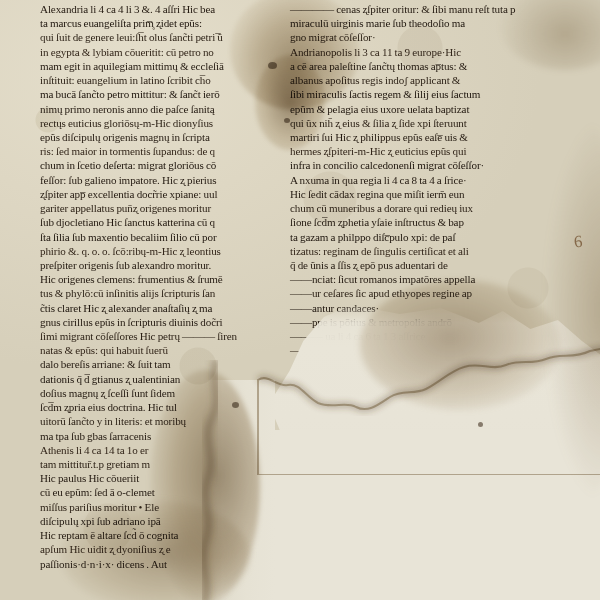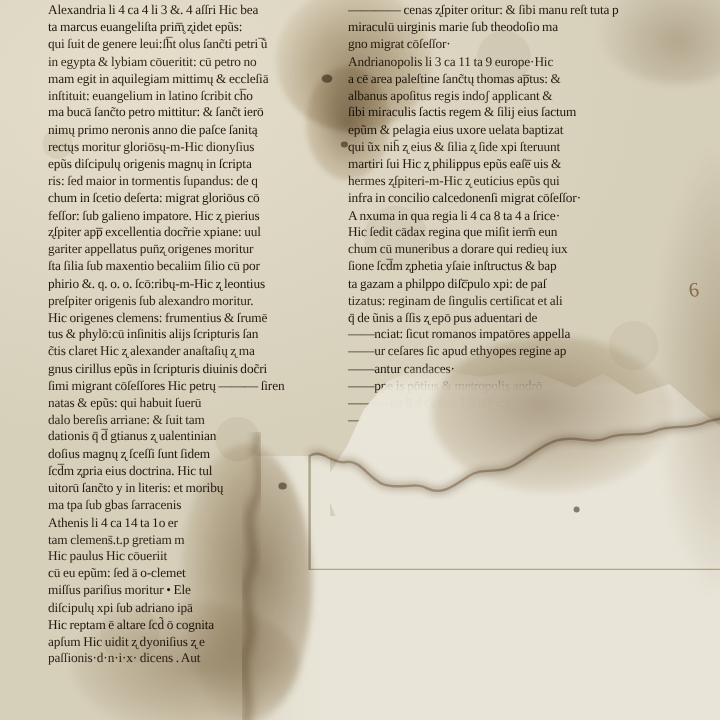--- a/index.html
+++ b/index.html
@@ -180,44 +180,45 @@
 
   <div id="col-left" class="column">
       <span class="ln">Alexandria li 4 ca 4 li 3 &amp;. 4 aſſri Hic bea</span>
       <span class="ln">ta marcus euangeliſta prim̥̅ ʐidet epũs:</span>
       <span class="ln">qui ſuit de genere leui:ſh̅t olus ſanc̃ti petri ̅ũ</span>
       <span class="ln">in egypta &amp; lybiam cōueritit: cū petro no</span>
       <span class="ln">mam egit in aquilegiam mittimų &amp; eccleſiā</span>
       <span class="ln">inſtituit: euangelium in latino ſcribit ch̅o</span>
       <span class="ln">ma bucā ſanc̃to petro mittitur: &amp; ſanc̃t ierō</span>
       <span class="ln">nimų primo neronis anno die paſce ſanitą</span>
-      <span class="ln">rectųs moritur gloriōsų-m-Hic dionyſius</span>
+      <span class="ln">rectųs euticius gloriōsų-m-Hic dionyſius</span>
       <span class="ln">epũs diſcipulų origenis magnų in ſcripta</span>
       <span class="ln">ris: ſed maior in tormentis ſupandus: de q</span>
       <span class="ln">chum in ſcetio deſerta: migrat gloriōus cō</span>
       <span class="ln">feſſor: ſub galieno impatore. Hic ʐ pierius</span>
       <span class="ln">ʐſpiter app̅ excellentia docr̃rie xpiane: uul</span>
       <span class="ln">gariter appellatus pun̄ʐ origenes moritur</span>
+      <span class="ln">ſub djocletiano Hic ſanctus katterina cū q</span>
       <span class="ln">ſta ſilia ſub maxentio becaliim ſilio cū por</span>
       <span class="ln">phirio &amp;. q. o. o. ſcō:ribų-m-Hic ʐ leontius</span>
       <span class="ln">preſpiter origenis ſub alexandro moritur.</span>
       <span class="ln">Hic origenes clemens: frumentius &amp; ſrumē</span>
       <span class="ln">tus &amp; phylō:cū inſinitis alijs ſcripturis ſan</span>
       <span class="ln">c̃tis claret Hic ʐ alexander anaſtaſių ʐ ma</span>
       <span class="ln">gnus cirillus epũs in ſcripturis diuinis doc̃ri</span>
       <span class="ln">ſimi migrant cōſeſſores Hic petrų ——— ſiren</span>
       <span class="ln">natas &amp; epũs: qui habuit ſuerū</span>
       <span class="ln">dalo bereſis arriane: &amp; ſuit tam</span>
       <span class="ln">dationis q̄ d̅ gtianus ʐ ualentinian</span>
       <span class="ln">doſius magnų ʐ ſceſſi ſunt ſidem</span>
       <span class="ln">ſcd̅m ʐpria eius doctrina. Hic tul</span>
       <span class="ln">uitorū ſanc̃to y in literis: et moribų</span>
       <span class="ln">ma tpa ſub gbas ſarracenis</span>
       <span class="ln">Athenis li 4 ca 14 ta 1o er</span>
-      <span class="ln">tam clemens̄.t.p gretiam m</span>
+      <span class="ln">tam mittitur̄.t.p gretiam m</span>
       <span class="ln">Hic paulus Hic cōueriit</span>
       <span class="ln">cū eu epũm: ſed ā o-clemet</span>
       <span class="ln">miſſus pariſius moritur • Ele</span>
       <span class="ln">diſcipulų xpi ſub adriano ipā</span>
       <span class="ln">Hic reptam ē altare ſcd̃ ō cognita</span>
       <span class="ln">apſum Hic uidit ʐ dyoniſius ʐ e</span>
       <span class="ln">paſſionis·d·n·i·x· dicens . Aut</span>
     </div>
 
   <div id="col-right" class="column">

